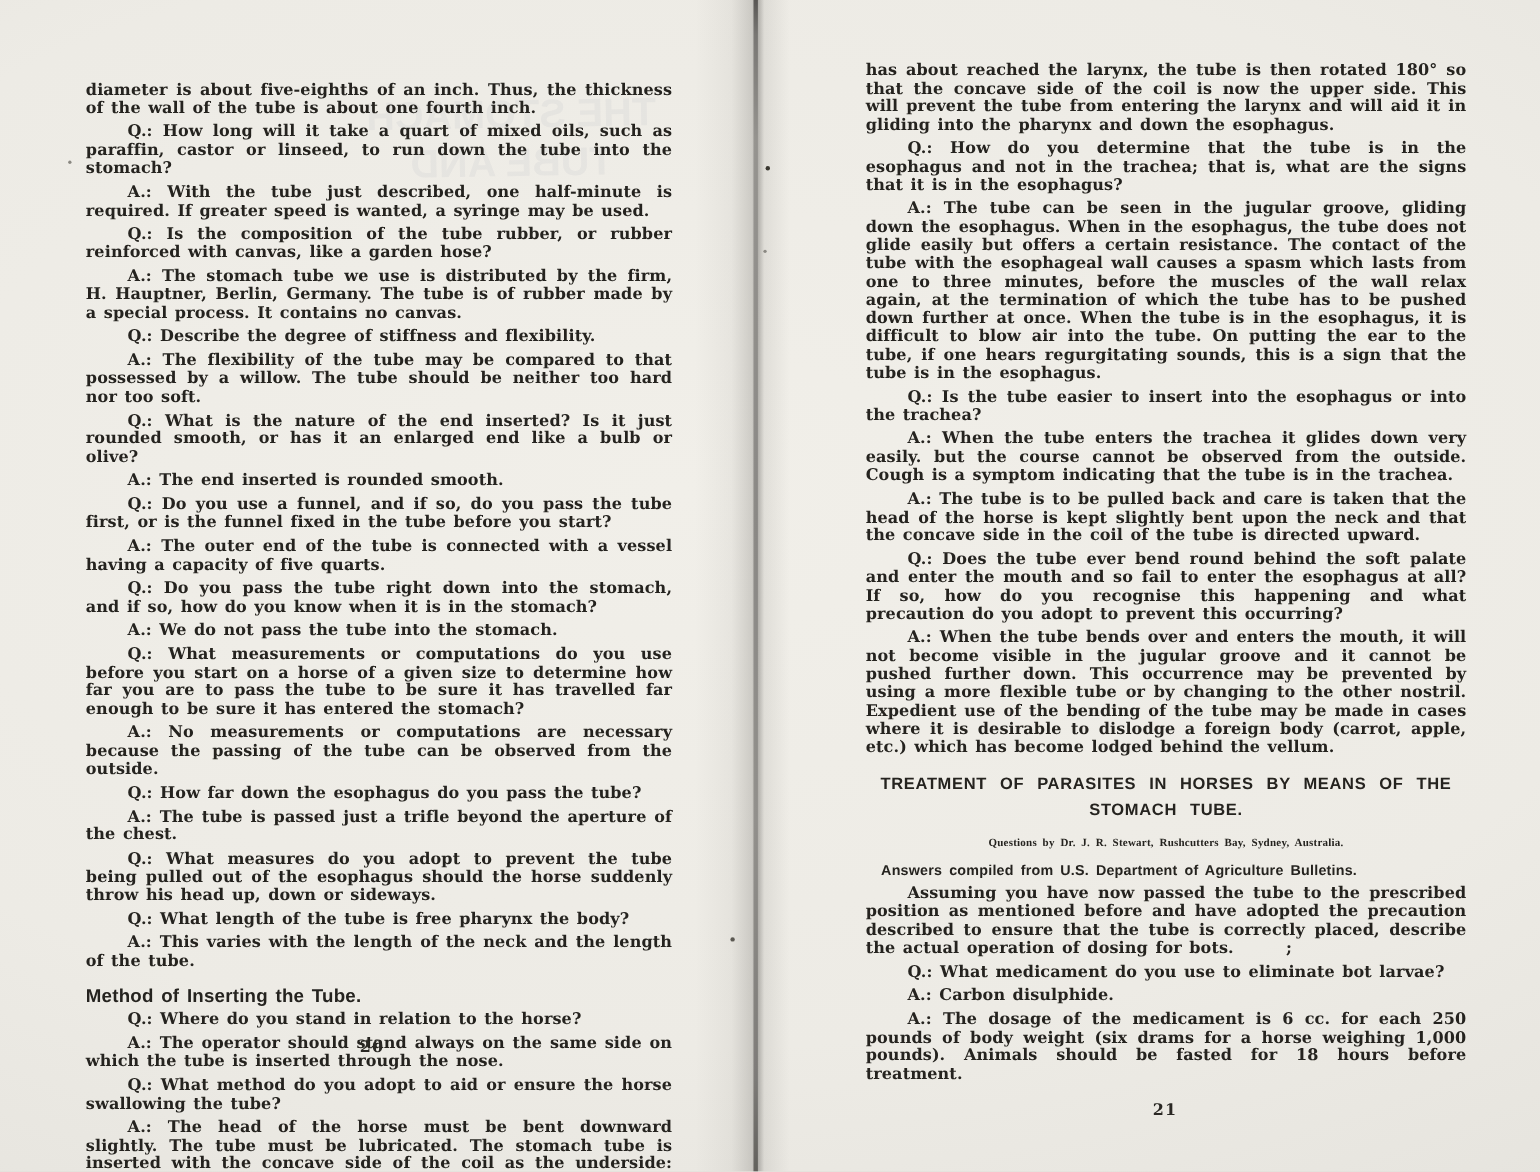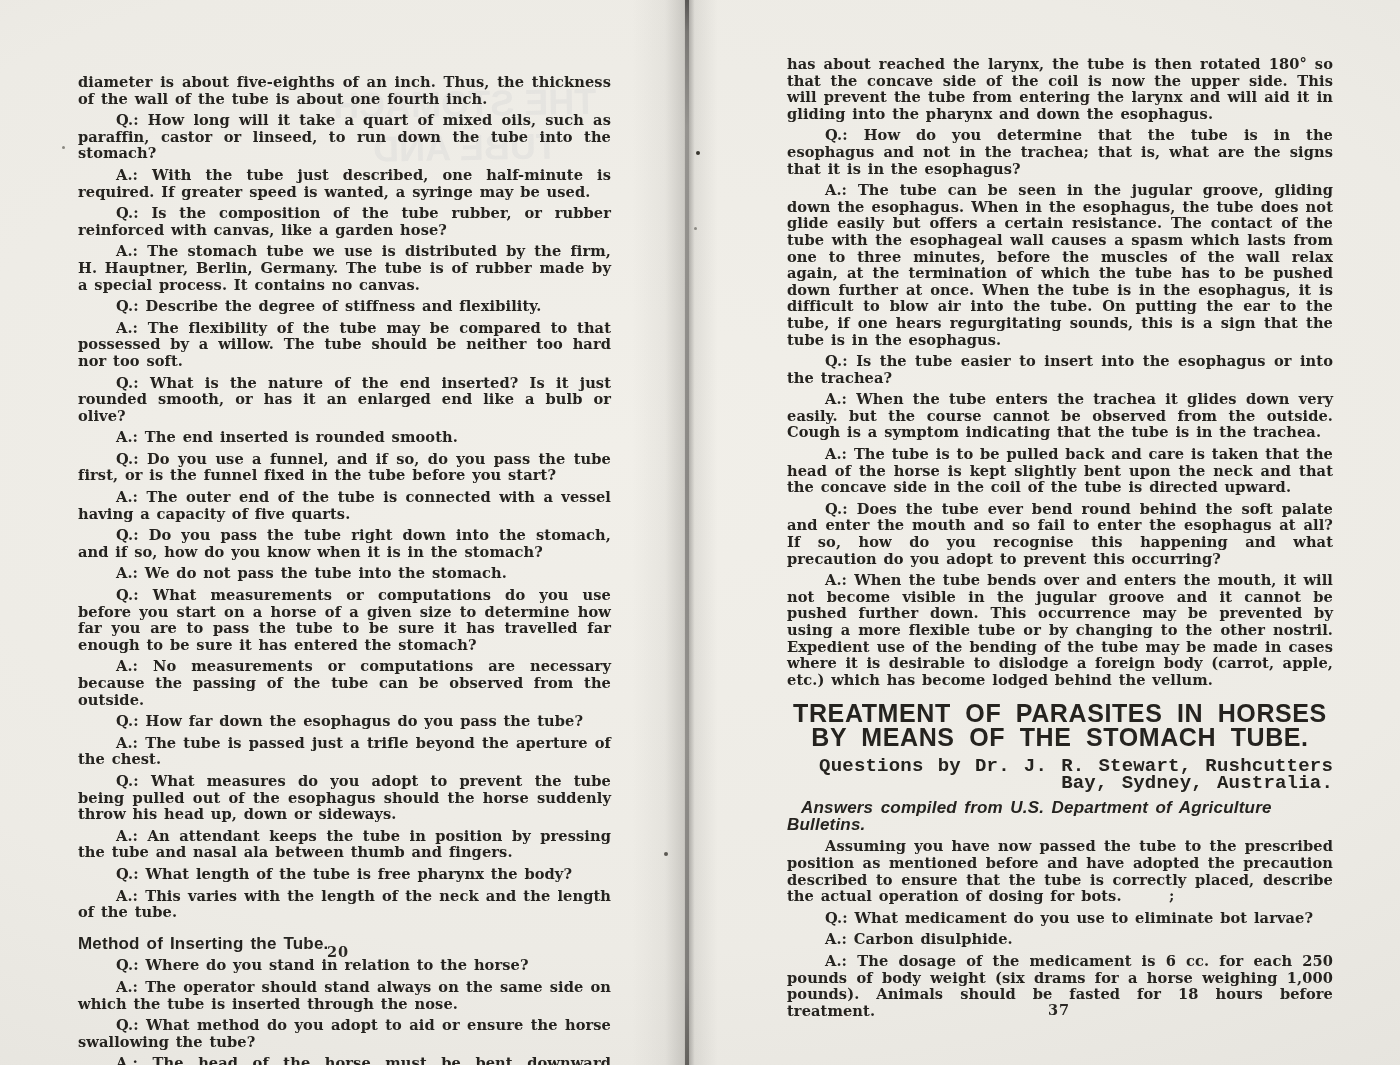--- a/index.html
+++ b/index.html
@@ -51,37 +51,36 @@
   .cont{text-indent:0;}
   .para{text-indent:38px;}
   .subheading{
     font-family:"Liberation Sans", sans-serif;
     font-size:17px;text-align:left;text-indent:0;
     margin-top:15px !important;margin-bottom:2px;
     letter-spacing:0.2px;word-spacing:2px;
   }
   .title{
     font-family:"Liberation Sans", sans-serif;
-    font-size:25px;line-height:24px;text-align:center;text-indent:0;
+    font-size:15px;line-height:24px;text-align:center;text-indent:0;
     letter-spacing:0.6px;word-spacing:7px;
     margin-top:13px !important;margin-bottom:4px;
     padding:0 4px;
   }
   .byline{
-    font-family:Liberation Mono, monospace;
-    font-size:19px;line-height:17px;text-align:right;text-indent:0;
+    font-family:Liberation Serif, serif;
+    font-size:10px;line-height:17px;text-align:center;text-indent:0;
     letter-spacing:0.2px;word-spacing:2.5px;
     margin-top:9px !important;
   }
   .byline2{
     font-family:"Liberation Sans", sans-serif;
-    font-size:17px;line-height:17px;text-align:left;text-indent:14px;
+    font-size:13px;line-height:17px;text-align:left;text-indent:14px;
     letter-spacing:0.2px;word-spacing:2.5px;
     margin-top:7px !important;
-    font-style:italic;
   }
   .page-number{
     position:absolute;
     font-size:14.5px;font-weight:700;color:#2a2824;
     letter-spacing:1px;
   }
   .pn-left{left:327px;top:943px;}
   .pn-right{left:1048px;top:1001px;}
 
   
@@ -121,21 +120,20 @@
       <p class="blk para">A.:  The end inserted is rounded smooth.</p>
       <p class="blk para">Q.:  Do you use a funnel, and if so, do you pass the tube first, or is the funnel fixed in the tube before you start?</p>
       <p class="blk para">A.:  The outer end of the tube is connected with a vessel having a capacity of five quarts.</p>
       <p class="blk para">Q.:  Do you pass the tube right down into the stomach, and if so, how do you know when it is in the stomach?</p>
       <p class="blk para">A.:  We do not pass the tube into the stomach.</p>
       <p class="blk para">Q.:  What measurements or computations do you use before you start on a horse of a given size to determine how far you are to pass the tube to be sure it has travelled far enough to be sure it has entered the stomach?</p>
       <p class="blk para">A.:  No measurements or computations are necessary because the passing of the tube can be observed from the outside.</p>
       <p class="blk para">Q.:  How far down the esophagus do you pass the tube?</p>
       <p class="blk para">A.:  The tube is passed just a trifle beyond the aperture of the chest.</p>
       <p class="blk para">Q.:  What measures do you adopt to prevent the tube being pulled out of the esophagus should the horse suddenly throw his head up, down or sideways.</p>
-      <p class="blk para">A.:  An attendant keeps the tube in position by pressing the tube and nasal ala between thumb and fingers.</p>
       <p class="blk para">Q.:  What length of the tube is free pharynx the body?</p>
       <p class="blk para">A.:  This varies with the length of the neck and the length of the tube.</p>
       <p class="blk subheading">Method of Inserting the Tube.</p>
       <p class="blk para">Q.:  Where do you stand in relation to the horse?</p>
       <p class="blk para">A.:  The operator should stand always on the same side on which the tube is inserted through the nose.</p>
       <p class="blk para">Q.:  What method do you adopt to aid or ensure the horse swallowing the tube?</p>
       <p class="blk para">A.:  The head of the horse must be bent downward slightly.  The tube must be lubricated.  The stomach tube is inserted with the concave side of the coil as the underside: when the tip of the tube</p>
     </div>
   <div class="page-text page-right-text">
       <p class="blk cont">has about reached the larynx, the tube is then rotated 180° so that the concave side of the coil is now the upper side.  This will prevent the tube from entering the larynx and will aid it in gliding into the pharynx and down the esophagus.</p>
@@ -149,15 +147,15 @@
       <p class="blk title">TREATMENT OF PARASITES IN HORSES BY MEANS OF THE STOMACH TUBE.</p>
       <p class="blk byline">Questions by Dr. J. R. Stewart, Rushcutters Bay, Sydney, Australia.</p>
       <p class="blk byline2">Answers compiled from U.S. Department of Agriculture Bulletins.</p>
       <p class="blk para">Assuming you have now passed the tube to the prescribed position as mentioned before and have adopted the precaution described to ensure that the tube is correctly placed, describe the actual operation of dosing for bots.&nbsp;&nbsp;&nbsp;&nbsp;&nbsp;&nbsp;&nbsp;;</p>
       <p class="blk para">Q.:  What medicament do you use to eliminate bot larvae?</p>
       <p class="blk para">A.:  Carbon disulphide.</p>
       <p class="blk para">A.:  The dosage of the medicament is 6 cc. for each 250 pounds of body weight (six drams for a horse weighing 1,000 pounds).  Animals should be fasted for 18 hours before treatment.</p>
     </div>
 
   <div class="page-number pn-left">20</div>
-  <div class="page-number pn-right">37</div>
+  <div class="page-number pn-right">21</div>
 
 </div>
 
 </body></html>

